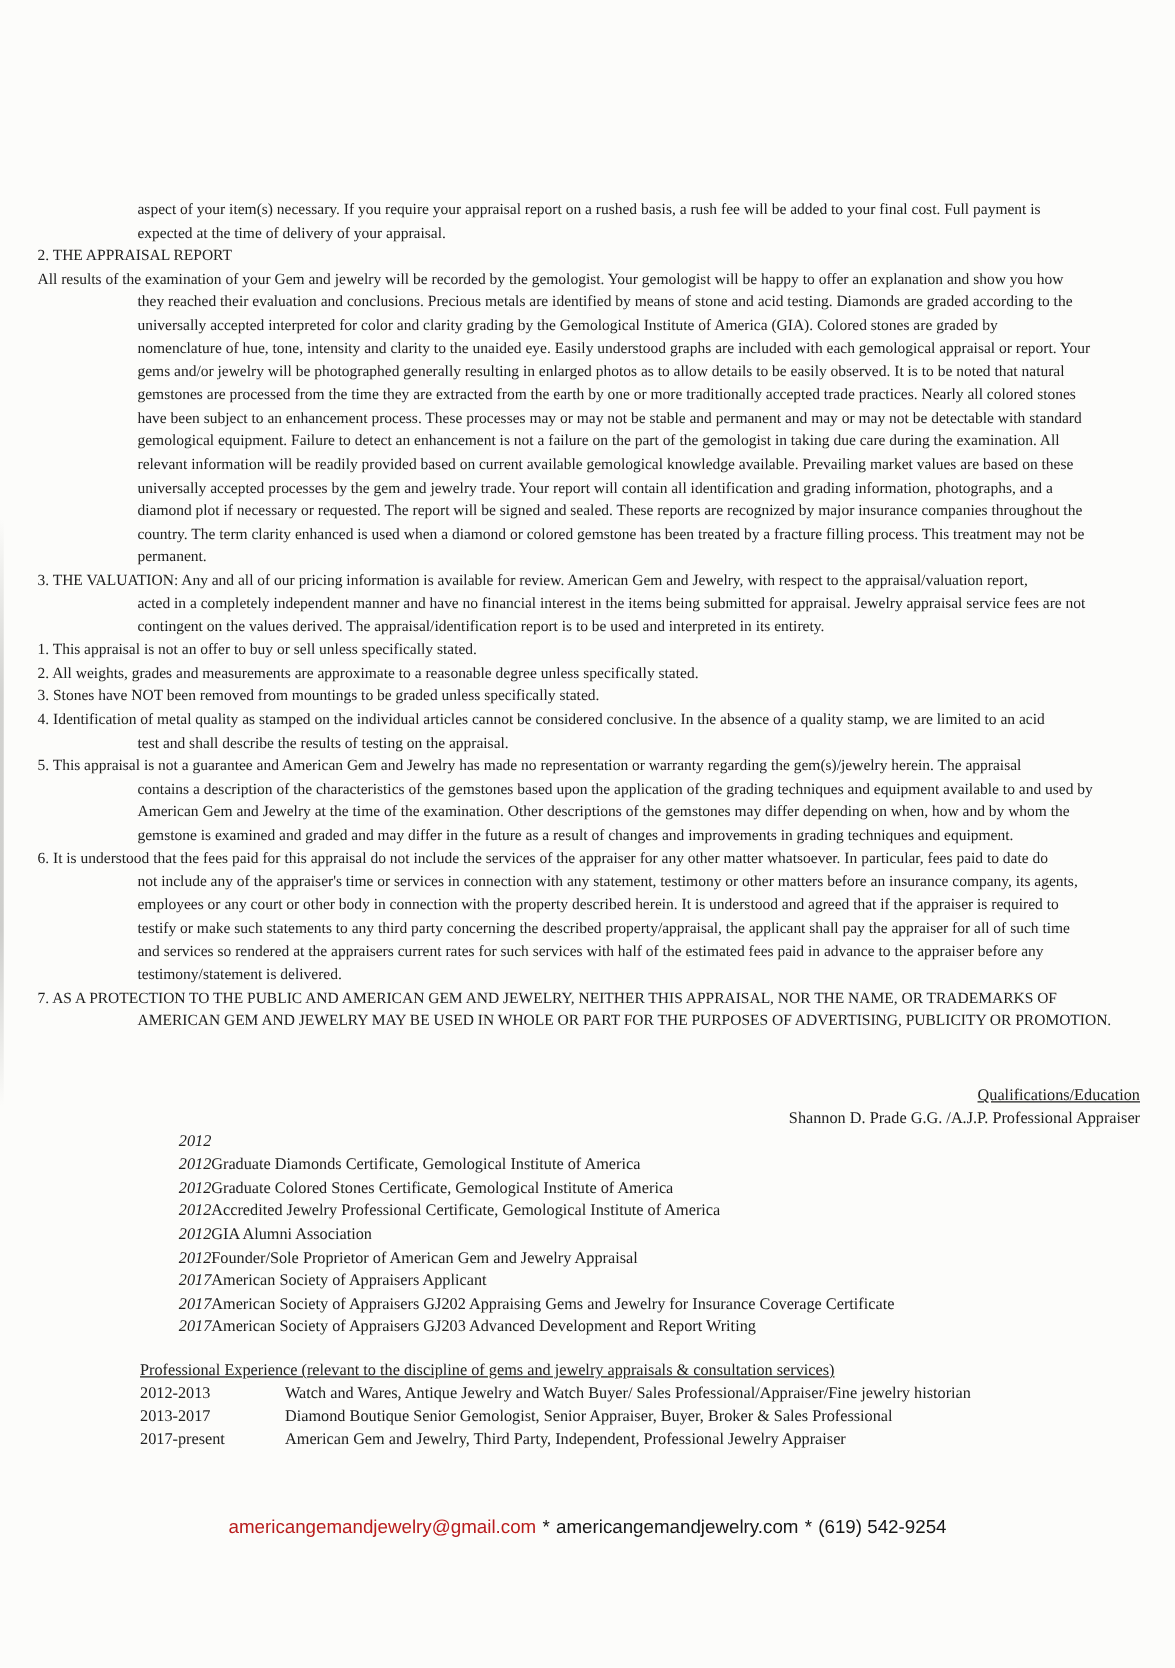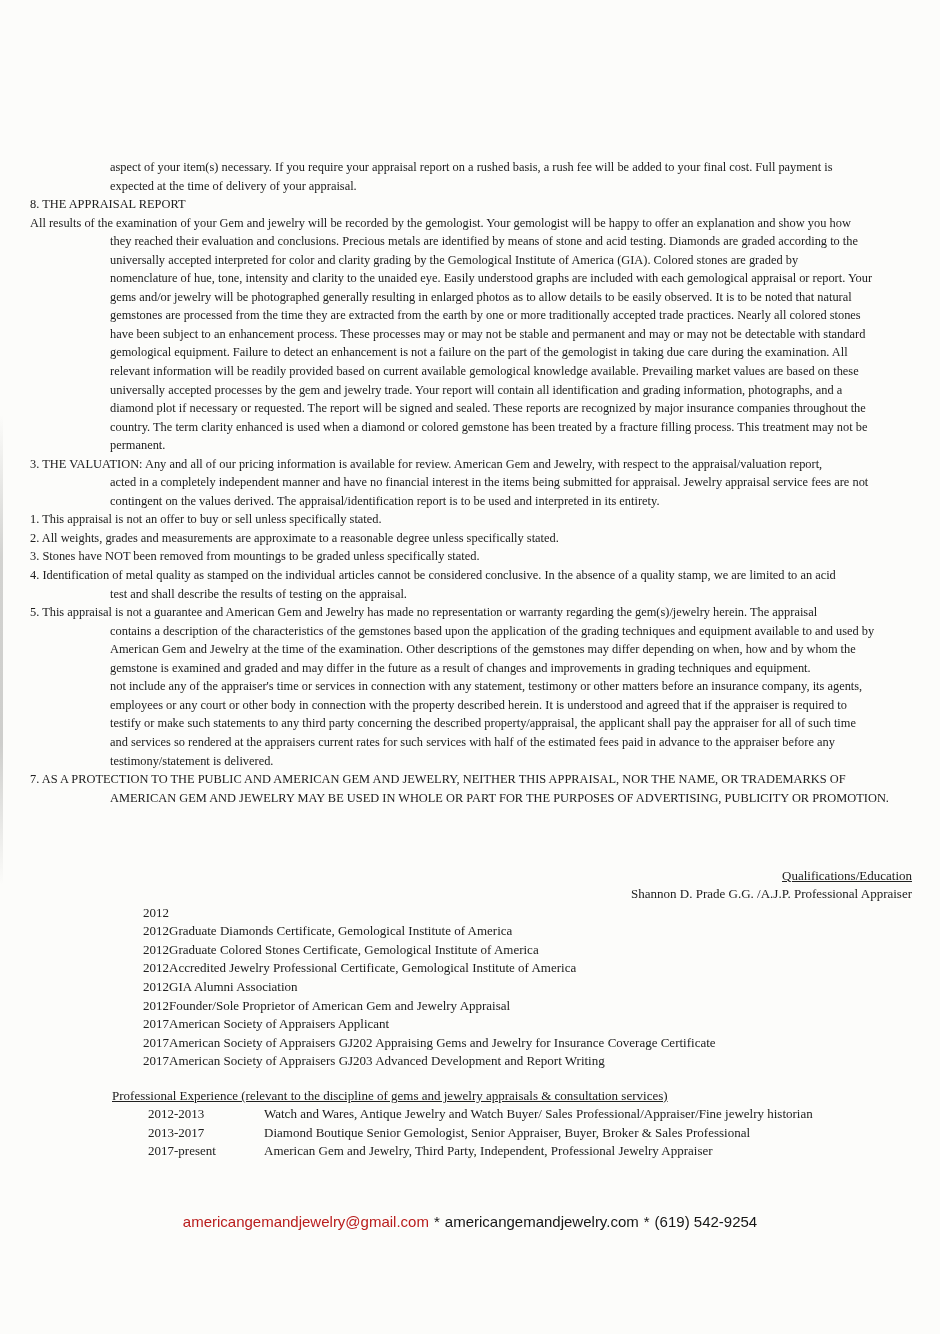--- a/index.html
+++ b/index.html
@@ -46,27 +46,27 @@
     text-decoration: underline;
     height: 19px; line-height: 19px;
     white-space: nowrap;
   }
   .quals .subheading {
     height: 18.6px; line-height: 18.6px;
     white-space: nowrap;
     margin-left: 25px;
   }
   .row { display: flex; height: 18.6px; line-height: 18.6px; white-space: nowrap; }
-  .quals .year { width: 57px; flex: 0 0 57px; }
+  .quals .year { width: 57px; flex: 0 0 57px; font-style: italic; }
   .exp {
     position: absolute; left: 112px; top: 1086px;
     font-size: 13px;
     width: 820px;
   }
-  .exp .period { width: 116px; flex: 0 0 116px; margin-left: 36px; }
+  .exp .period { width: 116px; flex: 0 0 116px; }
   .footer {
     position: absolute; left: 0; top: 1213px;
     width: 940px;
     text-align: center;
     font-family: "Liberation Sans", sans-serif;
     font-size: 15px;
     color: #161616;
   }
   .footer .email {
     color: #b91c1c;
@@ -76,21 +76,21 @@
 </style>
 </head>
 <body>
 
 <div class="page">
   <div class="scan-edge"></div>
 
   <div class="terms">
     <div class="line ind1">aspect of your item(s) necessary. If you require your appraisal report on a rushed basis, a rush fee will be added to your final cost. Full payment is</div>
     <div class="line ind1">expected at the time of delivery of your appraisal.</div>
-    <div class="line">8. THE APPRAISAL REPORT</div>
+    <div class="line">2. THE APPRAISAL REPORT</div>
     <div class="line">All results of the examination of your Gem and jewelry will be recorded by the gemologist. Your gemologist will be happy to offer an explanation and show you how</div>
     <div class="line ind1">they reached their evaluation and conclusions. Precious metals are identified by means of stone and acid testing. Diamonds are graded according to the</div>
     <div class="line ind1">universally accepted interpreted for color and clarity grading by the Gemological Institute of America (GIA). Colored stones are graded by</div>
     <div class="line ind1">nomenclature of hue, tone, intensity and clarity to the unaided eye.  Easily understood graphs are included with each gemological appraisal or report. Your</div>
     <div class="line ind1">gems and/or jewelry will be photographed generally resulting in enlarged photos as to allow details to be easily observed. It is to be noted that natural</div>
     <div class="line ind1">gemstones are processed from the time they are extracted from the earth by one or more traditionally accepted trade practices. Nearly all colored stones</div>
     <div class="line ind1">have been subject to an enhancement process. These processes may or may not be stable and permanent and may or may not be detectable with standard</div>
     <div class="line ind1">gemological equipment. Failure to detect an enhancement is not a failure on the part of the gemologist in taking due care during the examination. All</div>
     <div class="line ind1">relevant information will be readily provided based on current available gemological knowledge available. Prevailing market values are based on these</div>
     <div class="line ind1">universally accepted processes by the gem and jewelry trade. Your report will contain all identification and grading information, photographs,  and a</div>
@@ -102,20 +102,21 @@
     <div class="line ind1">contingent on the values derived. The appraisal/identification report is to be used and interpreted in its entirety.</div>
     <div class="line">1. This appraisal is not an offer to buy or sell unless specifically stated.</div>
     <div class="line">2. All weights, grades and measurements are approximate to a reasonable degree unless specifically stated.</div>
     <div class="line">3. Stones have NOT been removed from mountings to be graded unless specifically stated.</div>
     <div class="line">4. Identification of metal quality as stamped on the individual articles cannot be considered conclusive. In the absence of a quality stamp, we are limited to an acid</div>
     <div class="line ind1">test and shall describe the results of testing on the appraisal.</div>
     <div class="line">5. This appraisal is not a guarantee and American Gem and Jewelry has made no representation or warranty regarding the gem(s)/jewelry herein. The appraisal</div>
     <div class="line ind1">contains a description of the characteristics of the gemstones based upon the application of the grading techniques and equipment available to and used by</div>
     <div class="line ind1">American Gem and Jewelry at the time of the examination. Other descriptions of the gemstones may differ depending on when, how and by whom the</div>
     <div class="line ind1">gemstone is examined and graded and may differ in the future as a result of changes and improvements in grading techniques and equipment.</div>
+    <div class="line">6. It is understood that the fees paid for this appraisal do not include the services of the appraiser for any other matter whatsoever.  In particular, fees paid to date do</div>
     <div class="line ind1">not include any of the appraiser's time or services in connection with any statement, testimony or other matters before an insurance company, its agents,</div>
     <div class="line ind1">employees or any court or other body in connection with the property described herein. It is understood and agreed that if the appraiser is required to</div>
     <div class="line ind1">testify or make such statements to any third party concerning the described property/appraisal, the applicant shall pay the appraiser for all of such time</div>
     <div class="line ind1">and services so rendered at the appraisers current rates for such services with half of the estimated fees paid in advance to the appraiser before any</div>
     <div class="line ind1">testimony/statement is delivered.</div>
     <div class="line">7.  AS A PROTECTION TO THE PUBLIC AND AMERICAN GEM AND JEWELRY, NEITHER THIS APPRAISAL, NOR THE NAME, OR TRADEMARKS OF</div>
     <div class="line ind1">AMERICAN GEM AND JEWELRY MAY BE USED IN WHOLE OR PART FOR THE PURPOSES OF ADVERTISING, PUBLICITY OR PROMOTION.</div>
   </div>
 
   <div class="quals">

